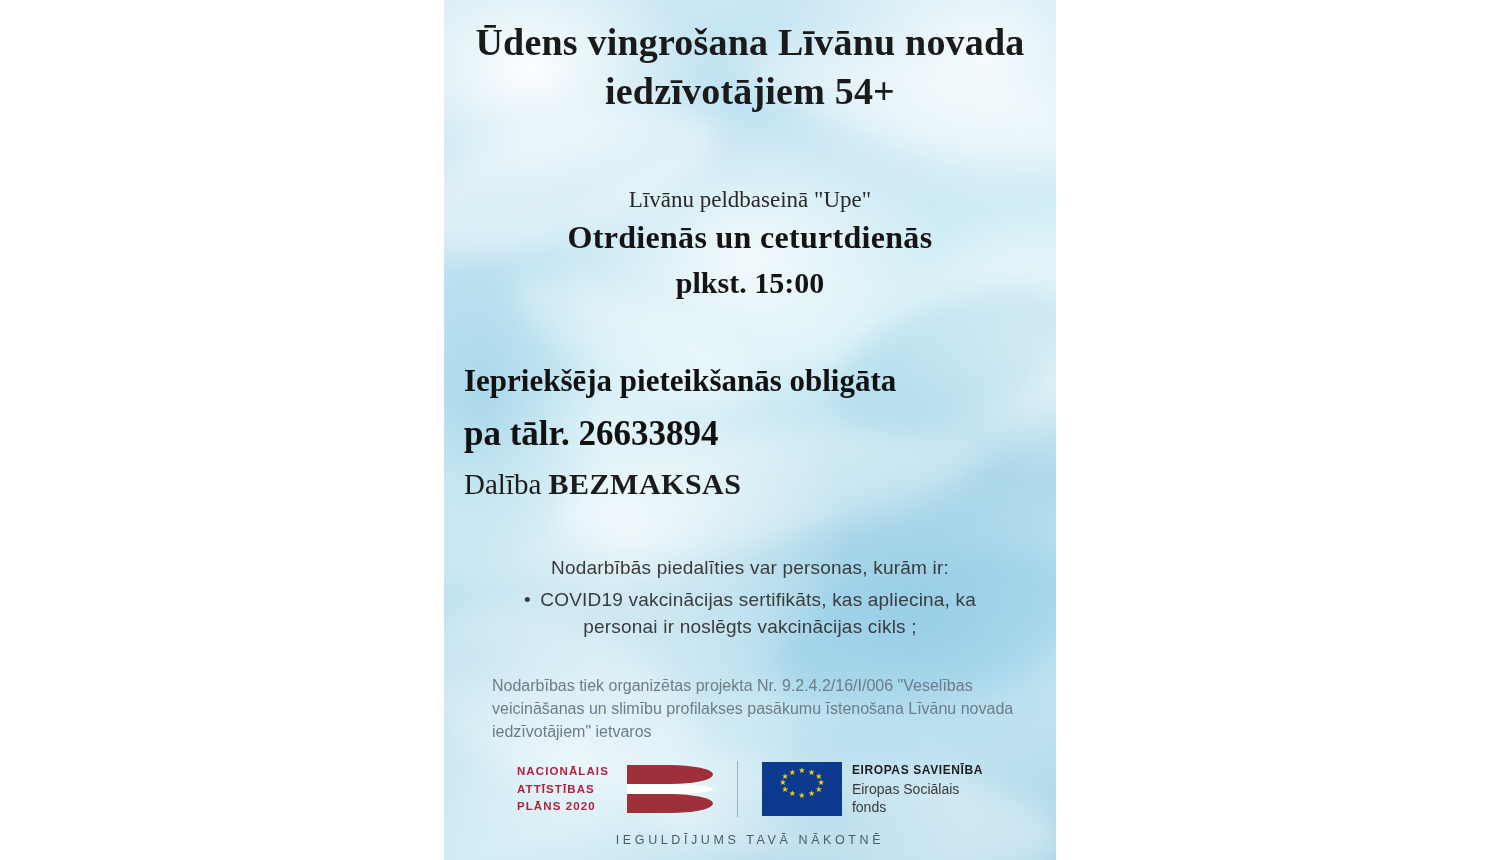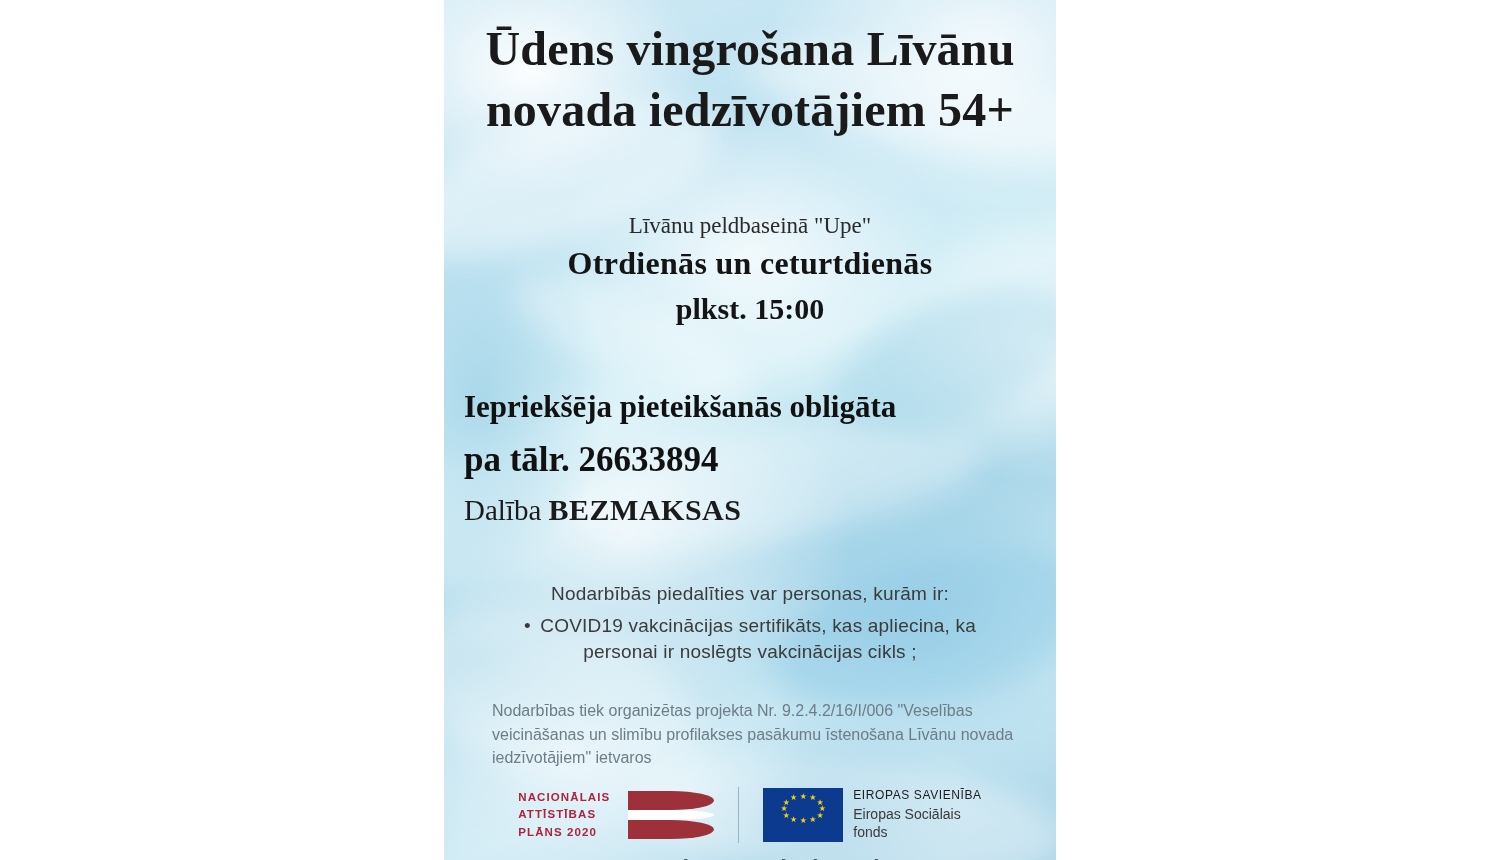--- a/index.html
+++ b/index.html
@@ -65,21 +65,21 @@
     z-index: 2;
     width: 100%;
     height: 100%;
     box-sizing: border-box;
     padding: 0 14px;
   }
 
   .title {
     font-family: "Liberation Serif", serif;
     font-weight: 700;
-    font-size: 48px;
+    font-size: 38px;
     line-height: 1.28;
     color: #1a1a1a;
     text-align: center;
     margin: 18px 8px 0 8px;
     letter-spacing: 0.2px;
   }
 
   .sub-venue {
     font-family: "Liberation Serif", serif;
     font-size: 23px;
@@ -229,21 +229,21 @@
     color: #f3d10f;
     font-size: 8px;
     line-height: 8px;
     transform: translate(-50%, -50%);
   }
   .eu-text {
     text-align: left;
   }
   .eu-t1 {
     font-size: 12px;
-    font-weight: 400;
+    font-weight: 700;
     letter-spacing: 0.6px;
     color: #1d1d1d;
   }
   .eu-t2 {
     font-size: 14px;
     line-height: 1.3;
     color: #3a3a3a;
     margin-top: 3px;
   }
 

